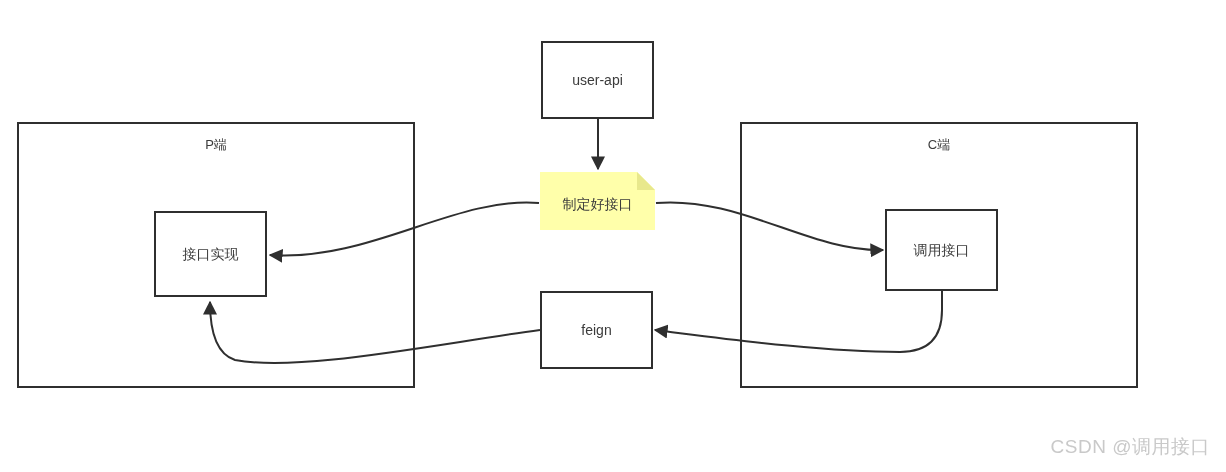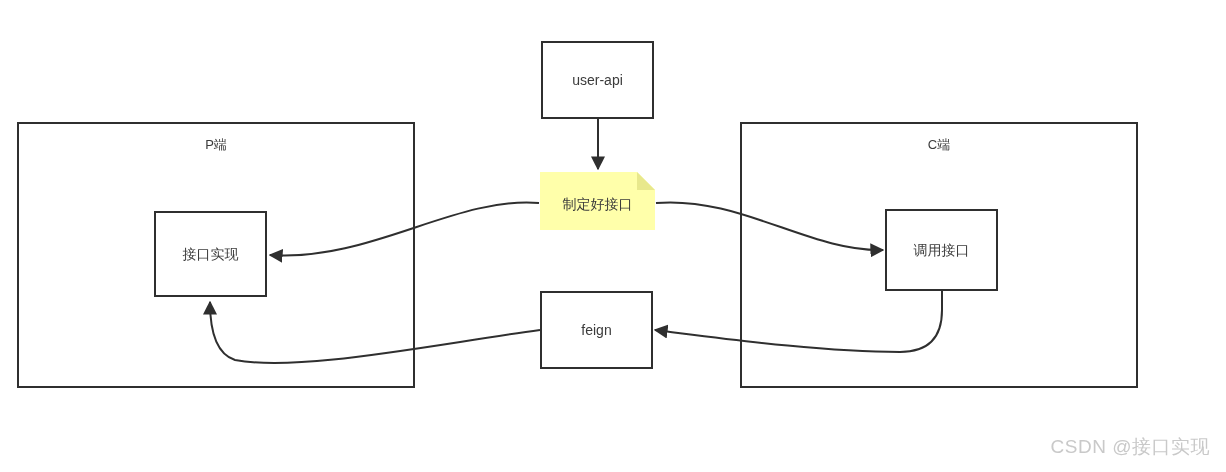--- a/index.html
+++ b/index.html
@@ -136,14 +136,14 @@
     </g>
 
     <g>
       <path class="note-body" d="M 540 172 L 637 172 L 655 190 L 655 230 L 540 230 Z"></path>
       <path class="note-fold" d="M 637 172 L 655 190 L 637 190 Z"></path>
       <text class="note-label" x="597.5" y="205">制定好接口</text>
     </g>
 
   </svg>
 
-  <div class="watermark">CSDN @接口实现</div>
+  <div class="watermark">CSDN @调用接口</div>
 </div>
 
 </body></html>

